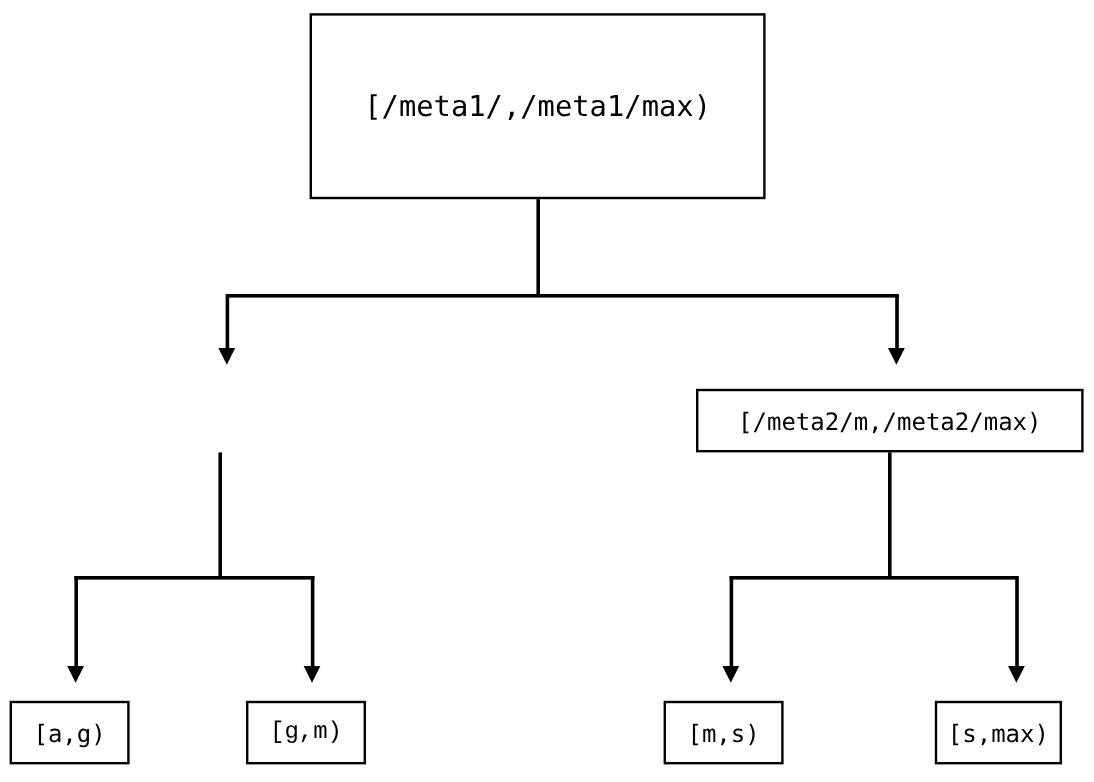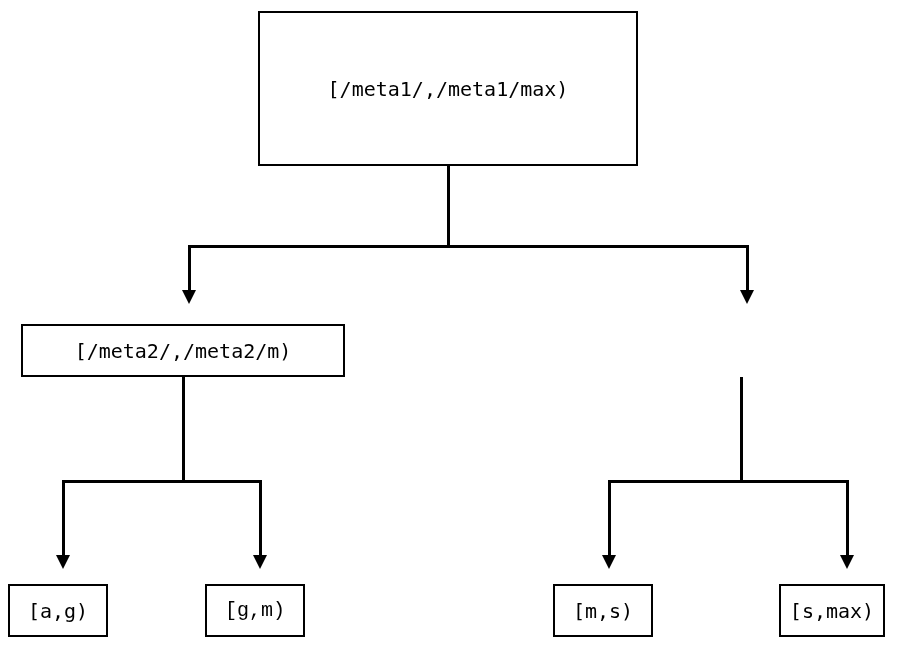--- a/index.html
+++ b/index.html
@@ -35,21 +35,21 @@
   .node-label {
     display: block;
     line-height: 1;
   }
   
   .node-root {
     left: 258px;
     top: 11px;
     width: 380px;
     height: 155px;
-    font-size: 20px;
+    font-size: 24px;
   }
   .node-mid-left {
     left: 21px;
     top: 324px;
     width: 324px;
     height: 53px;
     font-size: 20px;
   }
   .node-mid-right {
     left: 580px;
@@ -121,24 +121,24 @@
     <span class="node-label">[/meta1/,/meta1/max)</span>
   </div>
 
   <div class="edge-v c1-stem"></div>
   <div class="edge-h c1-bar"></div>
   <div class="edge-v c1-drop-l"></div>
   <div class="edge-v c1-drop-r"></div>
   <div class="arrow-head c1-arrow-l"></div>
   <div class="arrow-head c1-arrow-r"></div>
 
-  <div class="node-box node-mid-left">
-    <span class="node-label">[/meta2/,/meta2/m)</span>
+
+  <div class="node-box node-mid-right">
+    <span class="node-label">[/meta2/m,/meta2/max)</span>
   </div>
-
 
   <div class="edge-v c2-stem"></div>
   <div class="edge-h c2-bar"></div>
   <div class="edge-v c2-drop-l"></div>
   <div class="edge-v c2-drop-r"></div>
   <div class="arrow-head c2-arrow-l"></div>
   <div class="arrow-head c2-arrow-r"></div>
 
   <div class="edge-v c3-stem"></div>
   <div class="edge-h c3-bar"></div>

